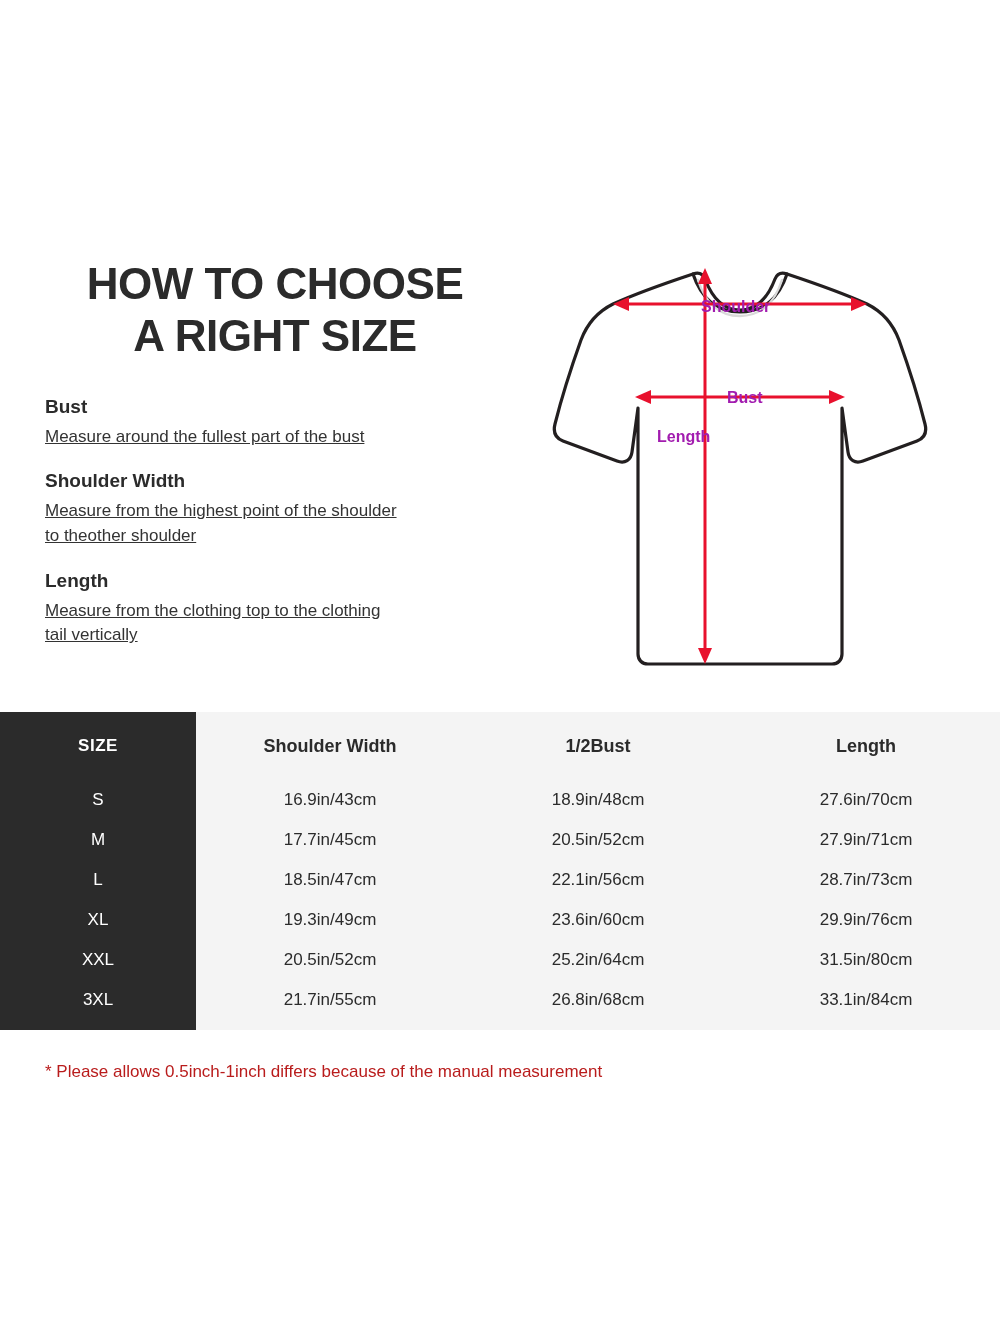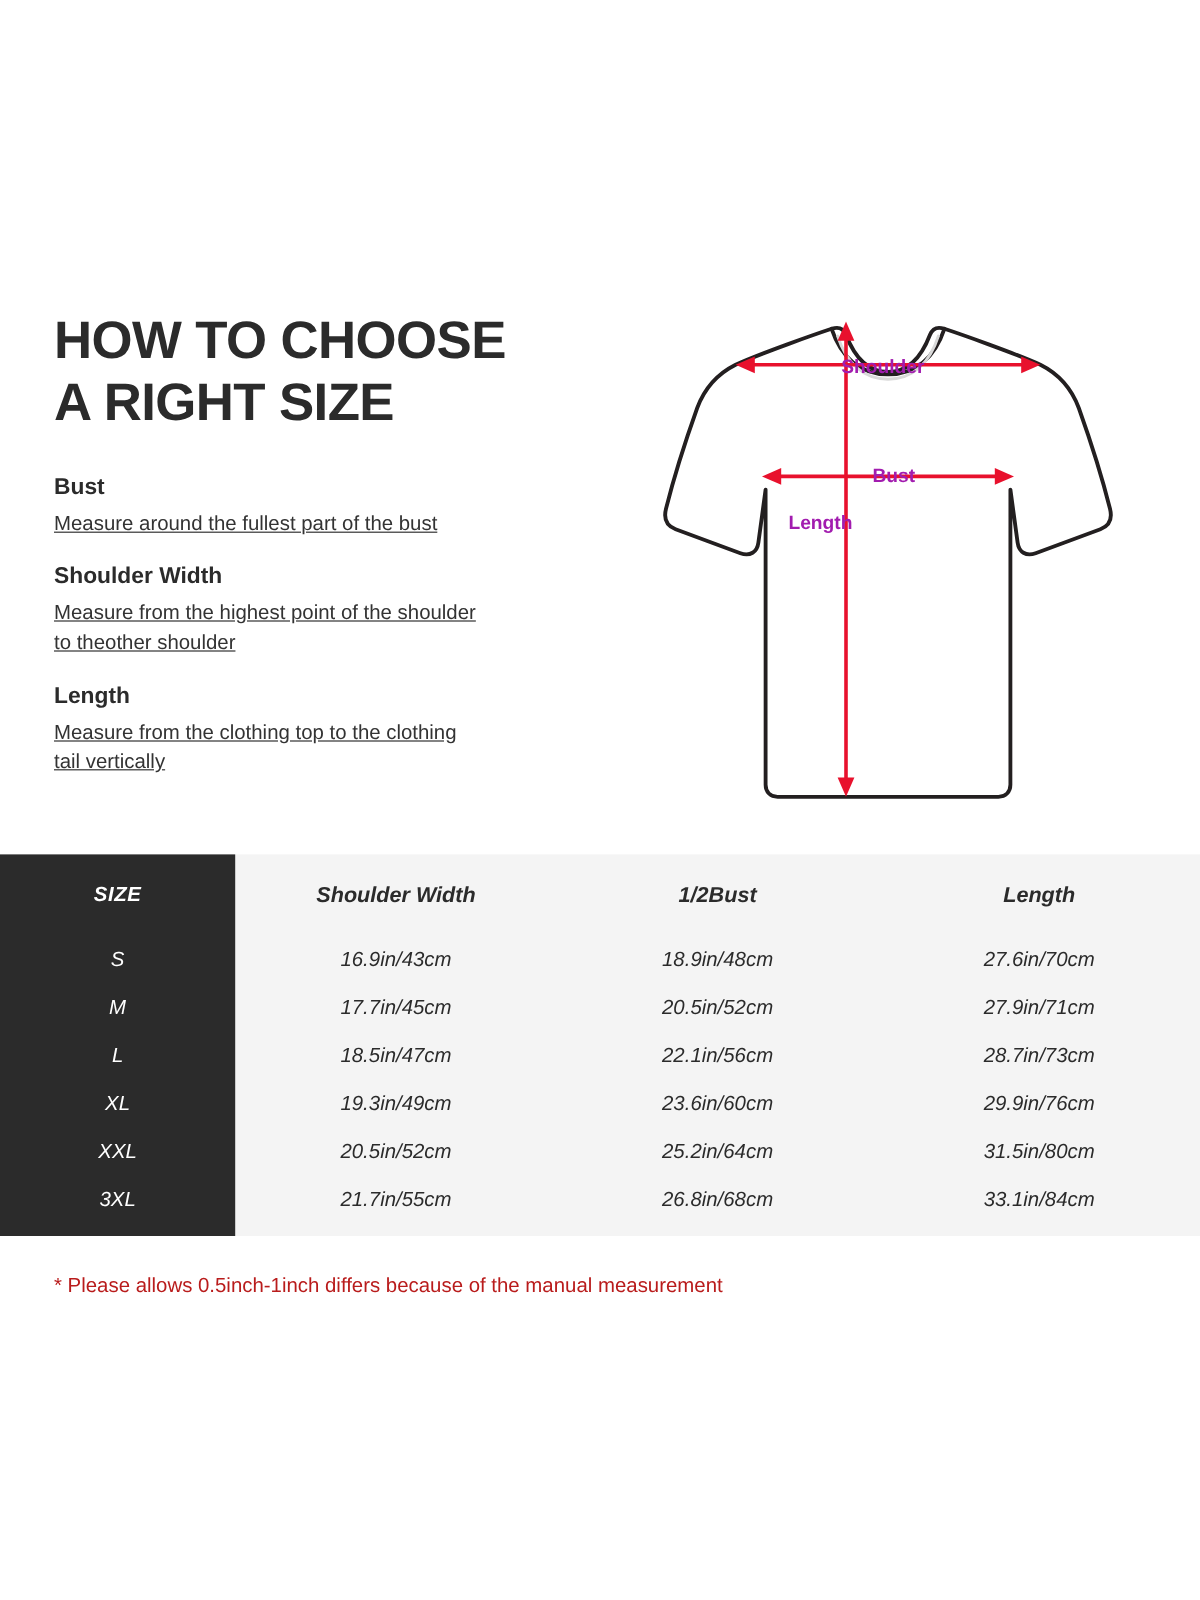--- a/index.html
+++ b/index.html
@@ -38,20 +38,21 @@
     width: 460px;
   }
 
   .headline {
     font-size: 44px;
     line-height: 1.18;
     font-weight: bold;
     letter-spacing: -0.5px;
     color: #2b2b2b;
     margin: 0 0 34px 0;
+    text-align: center;
   }
   .headline span { display: block; }
 
   .term-block { margin-bottom: 21px; }
   .term-title {
     font-size: 19px;
     font-weight: bold;
     color: #2b2b2b;
     margin-bottom: 7px;
   }
@@ -100,21 +101,20 @@
     top: 0;
     width: 196px;
     height: 318px;
     background: #2b2b2b;
   }
   table.size-table {
     position: relative;
     width: 1000px;
     border-collapse: collapse;
     table-layout: fixed;
-    font-style: italic;
   }
   table.size-table th,
   table.size-table td {
     text-align: center;
     font-size: 17px;
     color: #2b2b2b;
     font-weight: normal;
     padding: 0;
     height: 40px;
     vertical-align: middle;

